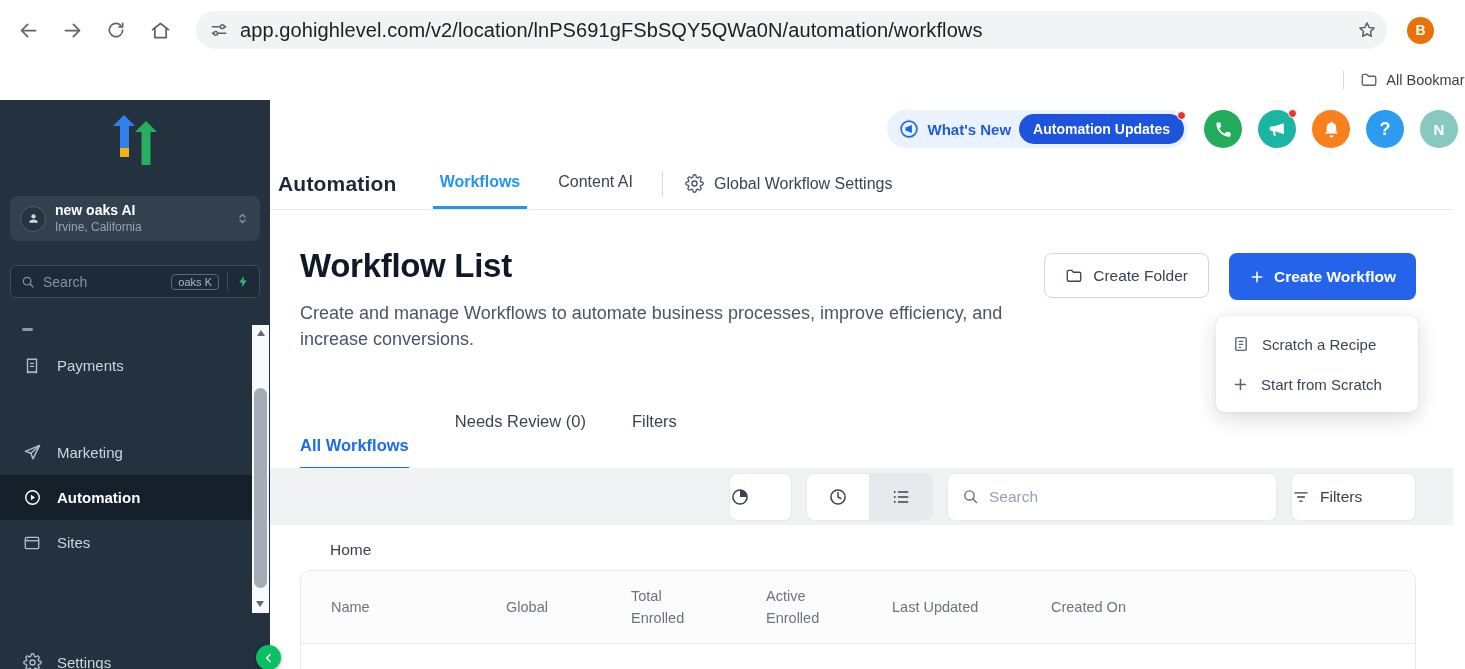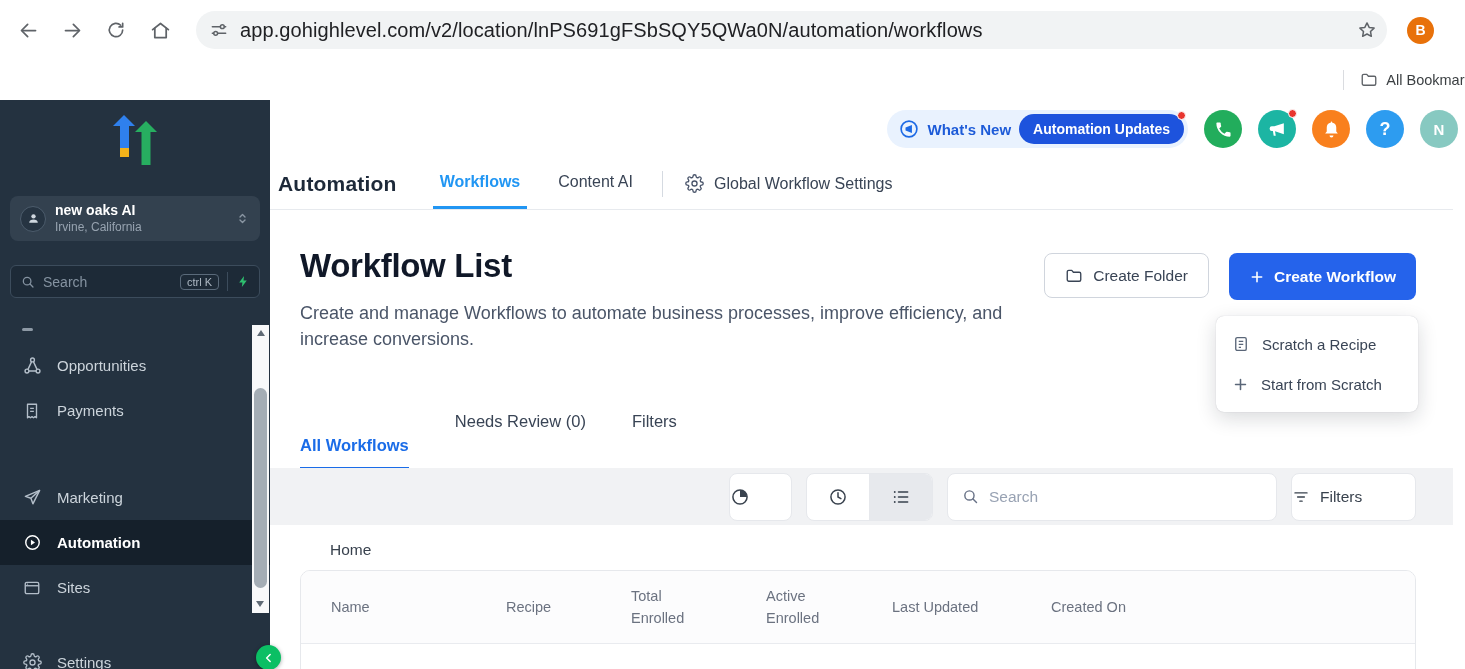--- a/index.html
+++ b/index.html
@@ -210,43 +210,32 @@
     </div>
 
     <div class="side-search">
       <span class="icon sicon">
         <svg width="14" height="14" viewBox="0 0 24 24" fill="none" stroke="currentColor" stroke-width="2.2" stroke-linecap="round">
             <circle cx="10.5" cy="10.5" r="6.5"></circle>
             <path d="m15.5 15.5 5 5"></path>
           </svg>
       </span>
       <input class="side-input" placeholder="Search" style="">
-      <span class="kbd">ctrl K</span>
+      <span class="kbd">oaks K</span>
       <span class="ss-div"></span>
       <span class="icon bolt">
         <svg width="13" height="13" viewBox="0 0 24 24" fill="currentColor">
             <path d="M13 2 4 14h6l-1 8 9-12h-6z"></path>
           </svg>
       </span>
     </div>
 
     <span class="partial-dash"></span>
 
     <nav class="menu">
-      <div class="menu-item">
-        <span class="icon mi-icon">
-          <svg width="19" height="19" viewBox="0 0 24 24" fill="none" stroke="currentColor" stroke-width="1.8">
-              <circle cx="5" cy="19" r="2.4"></circle>
-              <circle cx="12" cy="5" r="2.4"></circle>
-              <circle cx="19" cy="19" r="2.4"></circle>
-              <path d="M6.3 16.9 10.7 7.4M13.3 7.4l4.4 9.5M7.5 19h9"></path>
-            </svg>
-        </span>
-        <span class="mi-label">Opportunities</span>
-      </div>
       <div class="menu-item">
         <span class="icon mi-icon">
           <svg width="18" height="18" viewBox="0 0 24 24" fill="none" stroke="currentColor" stroke-width="1.8" stroke-linejoin="round">
               <path d="M6 3h12v18l-2-1.5L14 21l-2-1.5L10 21l-2-1.5L6 21z"></path>
               <path d="M9.5 8.5h5M9.5 12.5h5"></path>
             </svg>
         </span>
         <span class="mi-label">Payments</span>
       </div>
       <div class="menu-gap"></div>
@@ -450,21 +439,21 @@
         </span>
         <span>Filters</span>
       </button>
     </div>
 
     <div class="breadcrumb">Home</div>
 
     <div class="table-card">
       <div class="thead">
         <span class="col c0">Name</span>
-        <span class="col c1">Recipe</span>
+        <span class="col c1">Global</span>
         <span class="col c2"><span class="wrap">Total Enrolled</span></span>
         <span class="col c3"><span class="wrap">Active Enrolled</span></span>
         <span class="col c4">Last Updated</span>
         <span class="col c5">Created On</span>
       </div>
     </div>
 
   </div>
 </div>
 

